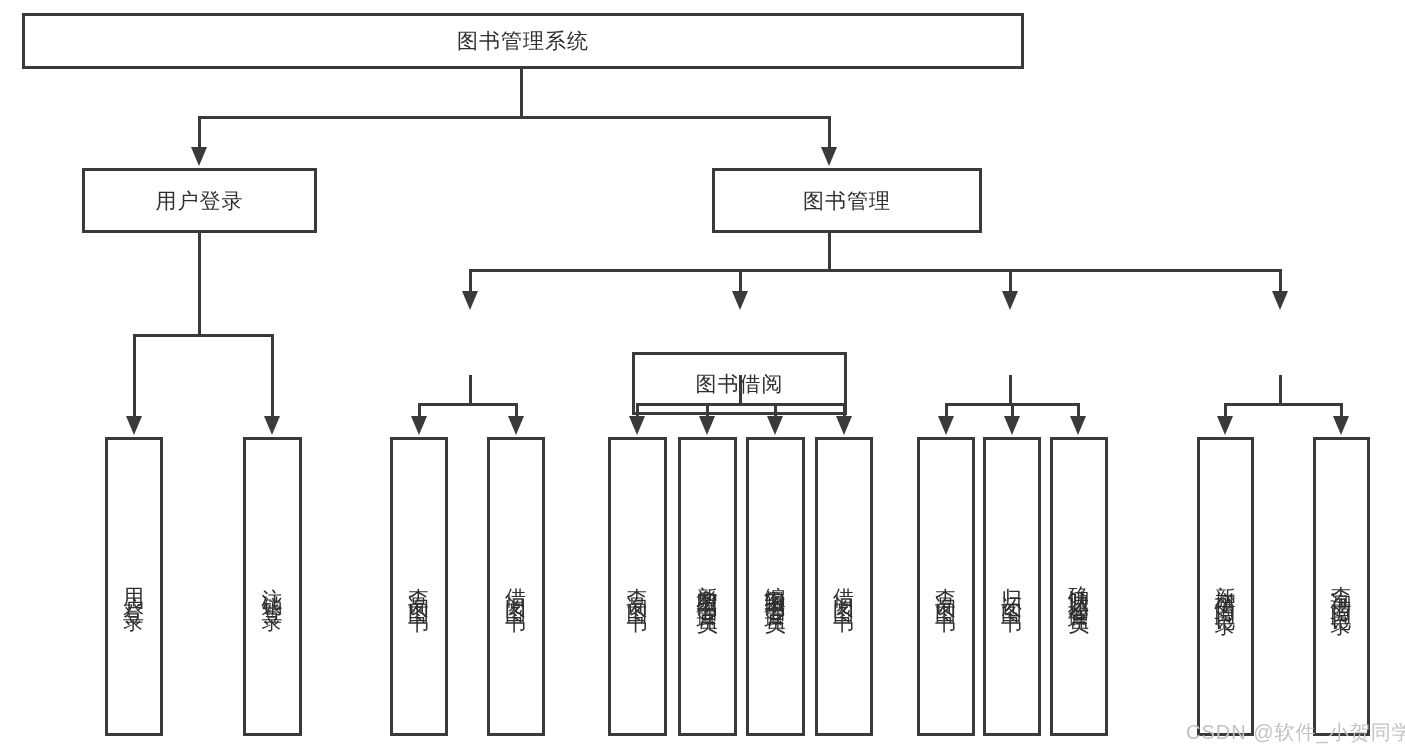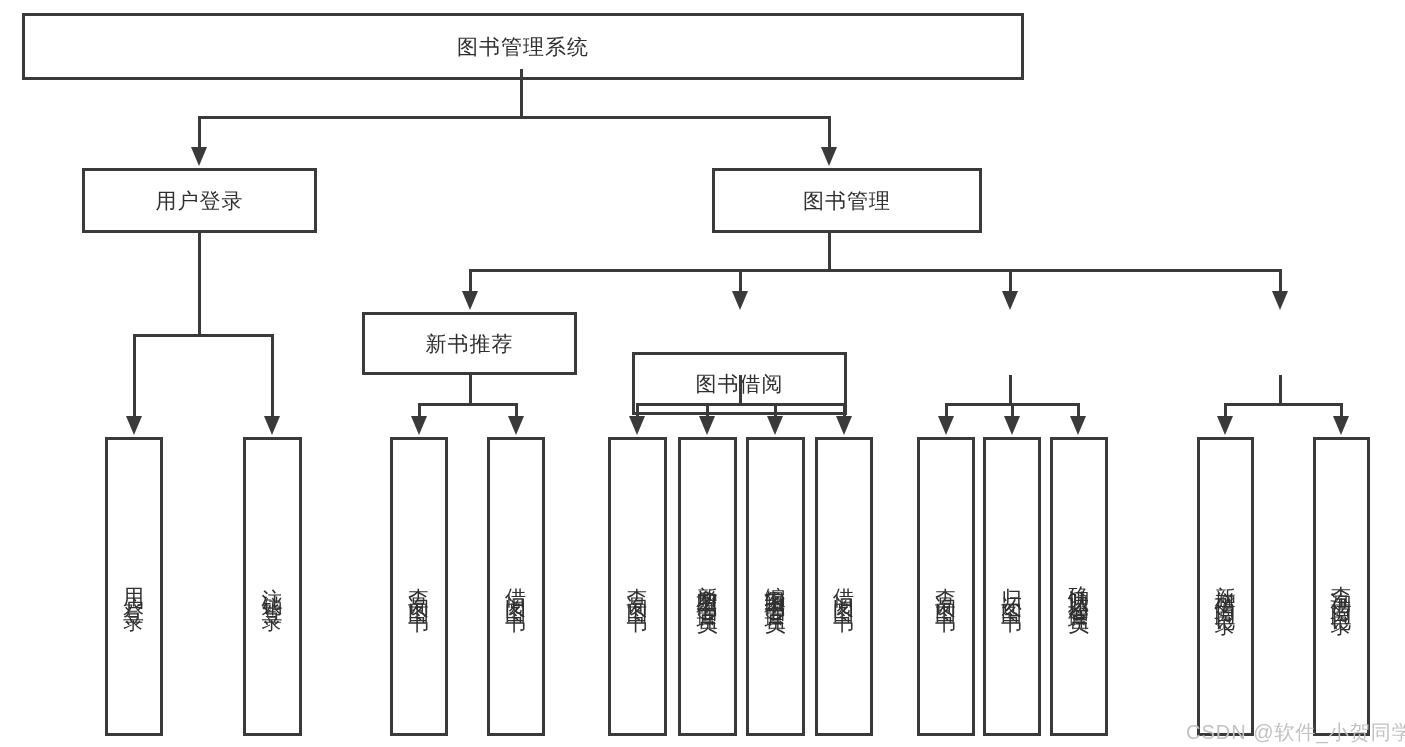--- a/index.html
+++ b/index.html
@@ -27,21 +27,21 @@
   .watermark{
     position:absolute;left:1186px;top:719px;font-size:20px;color:#c2c2c2;
     letter-spacing:1px;white-space:nowrap;
   }
 </style>
 </head>
 <body>
 
 <div class="canvas">
 
-  <div class="box box-h" style="left:22px;top:13px;width:1002px;height:67px;">图书管理系统</div>
+  <div class="box box-h" style="left:22px;top:13px;width:1002px;height:56px;">图书管理系统</div>
 
   <div class="vline" style="left:520px;top:69px;height:50px;"></div>
   <div class="hline" style="left:198px;top:116px;width:633px;"></div>
   <div class="vline" style="left:198px;top:116px;height:34px;"></div>
   <div class="vline" style="left:828px;top:116px;height:34px;"></div>
   <div class="arrow" style="left:191px;top:147px;"></div>
   <div class="arrow" style="left:821px;top:147px;"></div>
 
   <div class="box box-h" style="left:82px;top:168px;width:235px;height:65px;">用户登录</div>
   <div class="box box-h" style="left:712px;top:168px;width:270px;height:65px;text-align:right;">图书管理</div>
@@ -57,21 +57,20 @@
   <div class="hline" style="left:469px;top:269px;width:813px;"></div>
   <div class="vline" style="left:469px;top:269px;height:28px;"></div>
   <div class="vline" style="left:739px;top:269px;height:28px;"></div>
   <div class="vline" style="left:1009px;top:269px;height:28px;"></div>
   <div class="vline" style="left:1279px;top:269px;height:28px;"></div>
   <div class="arrow" style="left:462px;top:291px;"></div>
   <div class="arrow" style="left:732px;top:291px;"></div>
   <div class="arrow" style="left:1002px;top:291px;"></div>
   <div class="arrow" style="left:1272px;top:291px;"></div>
 
-  <div class="box box-h" style="left:362px;top:312px;width:215px;height:63px;">新书推荐</div>
   <div class="box box-h" style="left:632px;top:312px;width:215px;height:63px;margin-top:40px;">图书借阅</div>
 
   <div class="vline" style="left:469px;top:375px;height:31px;"></div>
   <div class="hline" style="left:418px;top:403px;width:100px;"></div>
   <div class="vline" style="left:418px;top:403px;height:20px;"></div>
   <div class="vline" style="left:515px;top:403px;height:20px;"></div>
   <div class="arrow" style="left:411px;top:416px;"></div>
   <div class="arrow" style="left:508px;top:416px;"></div>
 
   <div class="vline" style="left:739px;top:375px;height:31px;"></div>

